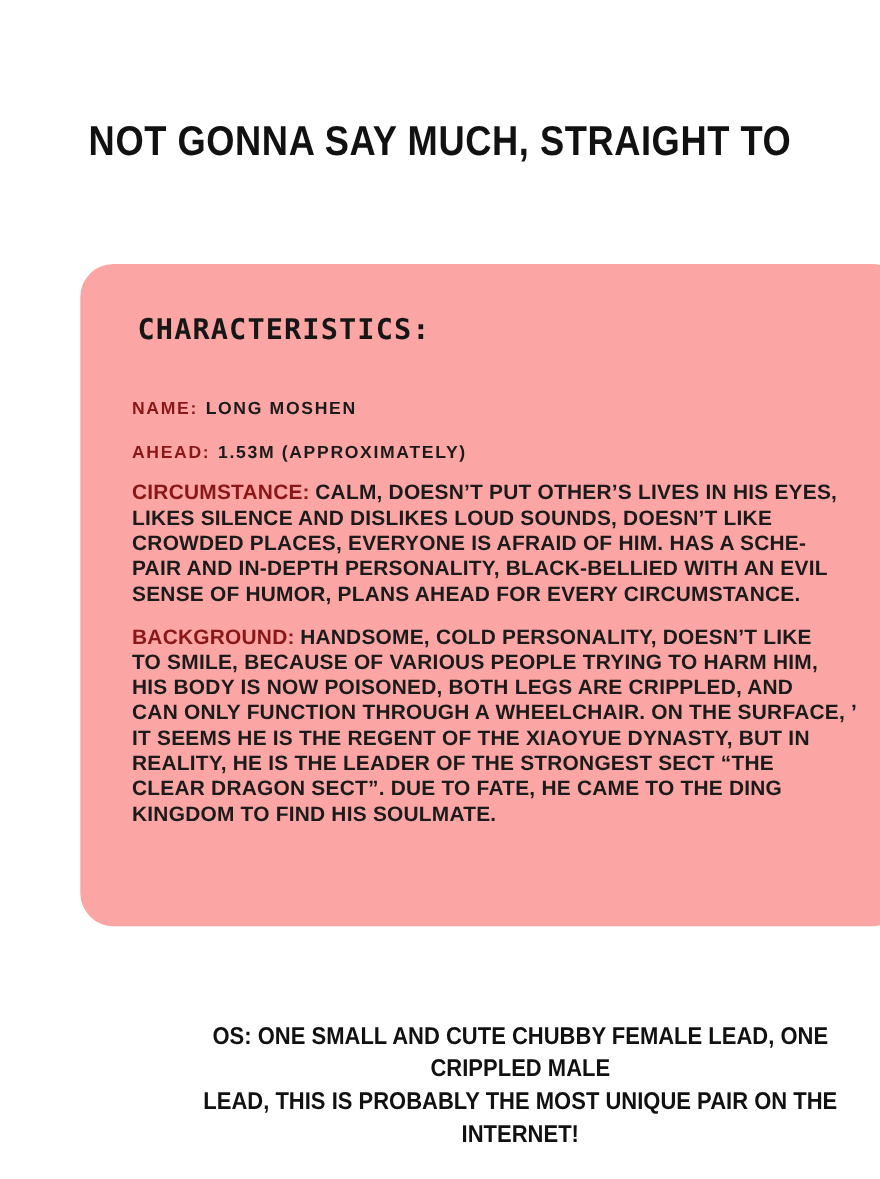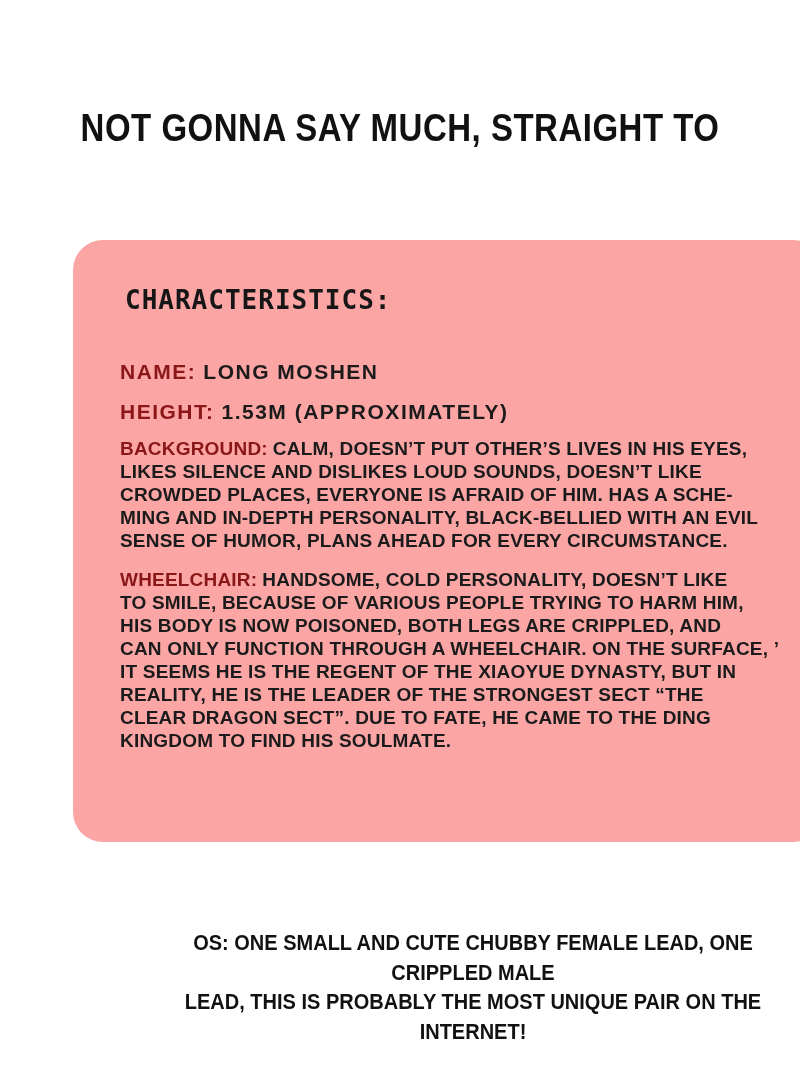--- a/index.html
+++ b/index.html
@@ -44,21 +44,21 @@
     margin-left: 5px;
     font-family: "DejaVu Sans Mono", monospace;
     font-weight: bold;
     font-size: 26px;
     letter-spacing: 1px;
     color: #161616;
   }
 
   .fields { margin-top: 46px; }
   .field {
-    font-size: 21px;
+    font-size: 16px;
     font-weight: bold;
     letter-spacing: 1.5px;
     line-height: 21px;
     margin-bottom: 19px;
     color: #1b1b1b;
   }
   .field:nth-child(2) { margin-bottom: 12px; }
   .field:nth-child(3) { margin-bottom: 0; }
 
   .label { color: #8a1717; margin-right: 7px; }
@@ -93,30 +93,30 @@
 </head>
 <body>
 
 <h1 class="title">NOT GONNA SAY MUCH, STRAIGHT TO</h1>
 
 <section class="card">
   <h2 class="card-heading">CHARACTERISTICS:</h2>
 
   <div class="fields">
     <p class="field"><span class="label">NAME:</span><span class="value">LONG MOSHEN</span></p>
-    <p class="field"><span class="label">HEIGHT:</span><span class="value">1.53M (APPROXIMATELY)</span></p>
+    <p class="field"><span class="label">AHEAD:</span><span class="value">1.53M (APPROXIMATELY)</span></p>
   </div>
 
-  <p class="para"><span class="label">BACKGROUND:</span><span class="para-text">CALM, DOESN’T PUT OTHER’S LIVES IN HIS EYES,
+  <p class="para"><span class="label">CIRCUMSTANCE:</span><span class="para-text">CALM, DOESN’T PUT OTHER’S LIVES IN HIS EYES,
 LIKES SILENCE AND DISLIKES LOUD SOUNDS, DOESN’T LIKE
 CROWDED PLACES, EVERYONE IS AFRAID OF HIM. HAS A SCHE-
-MING AND IN-DEPTH PERSONALITY, BLACK-BELLIED WITH AN EVIL
+PAIR AND IN-DEPTH PERSONALITY, BLACK-BELLIED WITH AN EVIL
 SENSE OF HUMOR, PLANS AHEAD FOR EVERY CIRCUMSTANCE.</span></p>
 
-  <p class="para"><span class="label">WHEELCHAIR:</span><span class="para-text">HANDSOME, COLD PERSONALITY, DOESN’T LIKE
+  <p class="para"><span class="label">BACKGROUND:</span><span class="para-text">HANDSOME, COLD PERSONALITY, DOESN’T LIKE
 TO SMILE, BECAUSE OF VARIOUS PEOPLE TRYING TO HARM HIM,
 HIS BODY IS NOW POISONED, BOTH LEGS ARE CRIPPLED, AND
 CAN ONLY FUNCTION THROUGH A WHEELCHAIR. ON THE SURFACE, ’
 IT SEEMS HE IS THE REGENT OF THE XIAOYUE DYNASTY, BUT IN
 REALITY, HE IS THE LEADER OF THE STRONGEST SECT “THE
 CLEAR DRAGON SECT”. DUE TO FATE, HE CAME TO THE DING
 KINGDOM TO FIND HIS SOULMATE.</span></p>
 </section>
 
 <p class="footer-note">OS: ONE SMALL AND CUTE CHUBBY FEMALE LEAD, ONE CRIPPLED MALE

